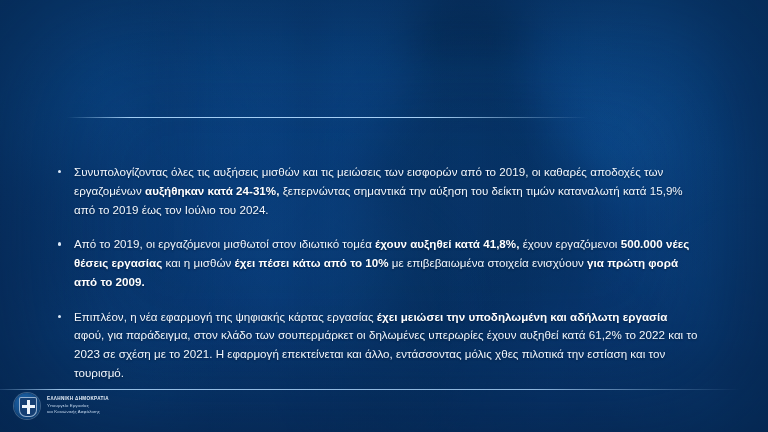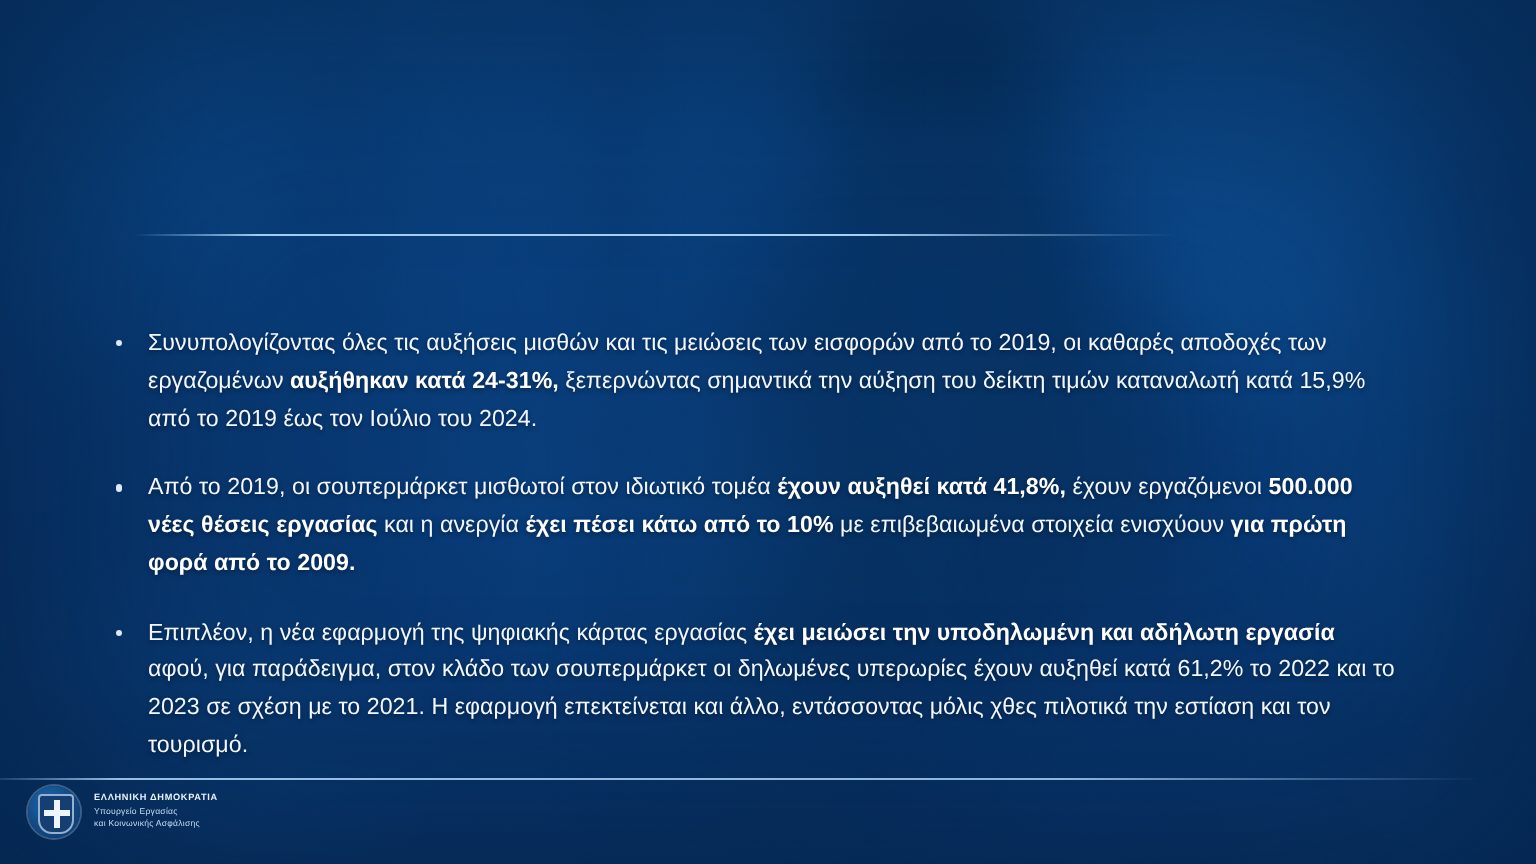--- a/index.html
+++ b/index.html
@@ -177,21 +177,21 @@
 
     <div class="divider-top"></div>
 
     <div class="bullets" id="bullets">
         <div class="bullet">
           <span class="dot"></span>
           <div class="btext"><span>Συνυπολογίζοντας όλες τις αυξήσεις μισθών και τις μειώσεις των εισφορών από το 2019, οι καθαρές αποδοχές των εργαζομένων </span><b>αυξήθηκαν κατά 24-31%,</b><span> ξεπερνώντας σημαντικά την αύξηση του δείκτη τιμών καταναλωτή κατά 15,9% από το 2019 έως τον Ιούλιο του 2024.</span></div>
         </div>
         <div class="bullet">
           <span class="dot"></span>
-          <div class="btext"><span>Από το 2019, οι σουπερμάρκετ μισθωτοί στον ιδιωτικό τομέα </span><b>έχουν αυξηθεί κατά 41,8%,</b><span> έχουν εργαζόμενοι </span><b>500.000 νέες θέσεις εργασίας</b><span> και η ανεργία </span><b>έχει πέσει κάτω από το 10%</b><span> με επιβεβαιωμένα στοιχεία ενισχύουν </span><b>για πρώτη φορά από το 2009.</b></div>
+          <div class="btext"><span>Από το 2019, οι εργαζόμενοι μισθωτοί στον ιδιωτικό τομέα </span><b>έχουν αυξηθεί κατά 41,8%,</b><span> έχουν εργαζόμενοι </span><b>500.000 νέες θέσεις εργασίας</b><span> και η μισθών </span><b>έχει πέσει κάτω από το 10%</b><span> με επιβεβαιωμένα στοιχεία ενισχύουν </span><b>για πρώτη φορά από το 2009.</b></div>
         </div>
         <div class="bullet">
           <span class="dot"></span>
           <div class="btext"><span>Επιπλέον, η νέα εφαρμογή της ψηφιακής κάρτας εργασίας </span><b>έχει μειώσει την υποδηλωμένη και αδήλωτη εργασία</b><span> αφού, για παράδειγμα, στον κλάδο των σουπερμάρκετ οι δηλωμένες υπερωρίες έχουν αυξηθεί κατά 61,2% το 2022 και το 2023 σε σχέση με το 2021. Η εφαρμογή επεκτείνεται και άλλο, εντάσσοντας μόλις χθες πιλοτικά την εστίαση και τον τουρισμό.</span></div>
         </div>
       </div>
 
     <div class="divider-bottom"></div>
 
     <div class="logo">

